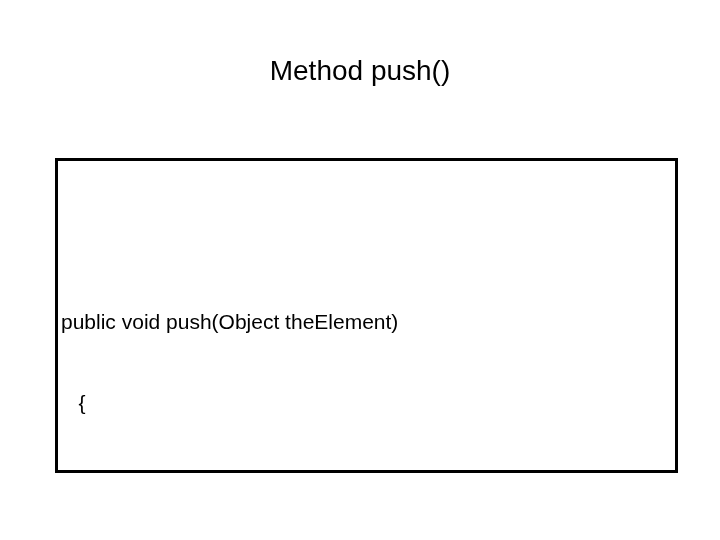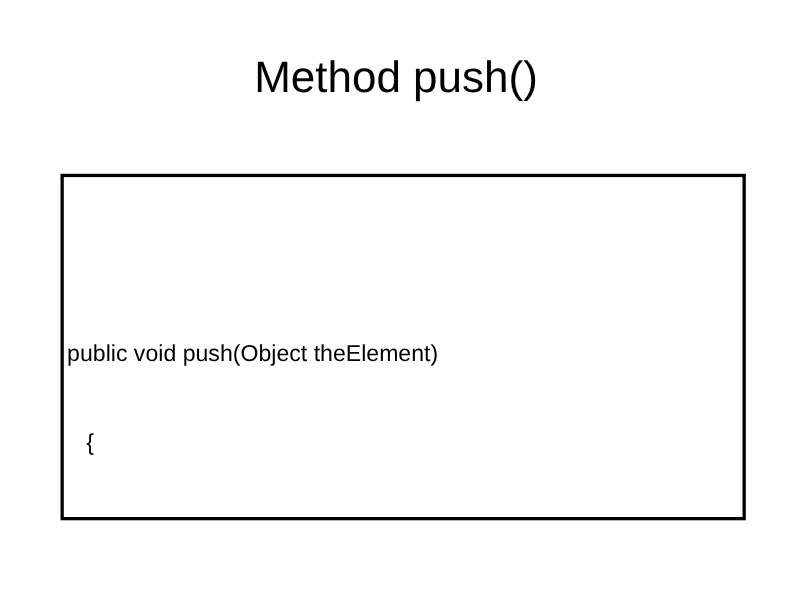--- a/index.html
+++ b/index.html
@@ -24,21 +24,21 @@
     background: #ffffff;
   }
 
   .slide-title {
     position: absolute;
     left: 0;
     top: 48px;
     width: 720px;
     text-align: center;
     font-family: "Liberation Sans", sans-serif;
-    font-size: 40px;
+    font-size: 28px;
     font-weight: 400;
     line-height: 46px;
     letter-spacing: 0px;
     color: #000000;
     white-space: nowrap;
   }
 
   .code-box {
     position: absolute;
     left: 55px;

